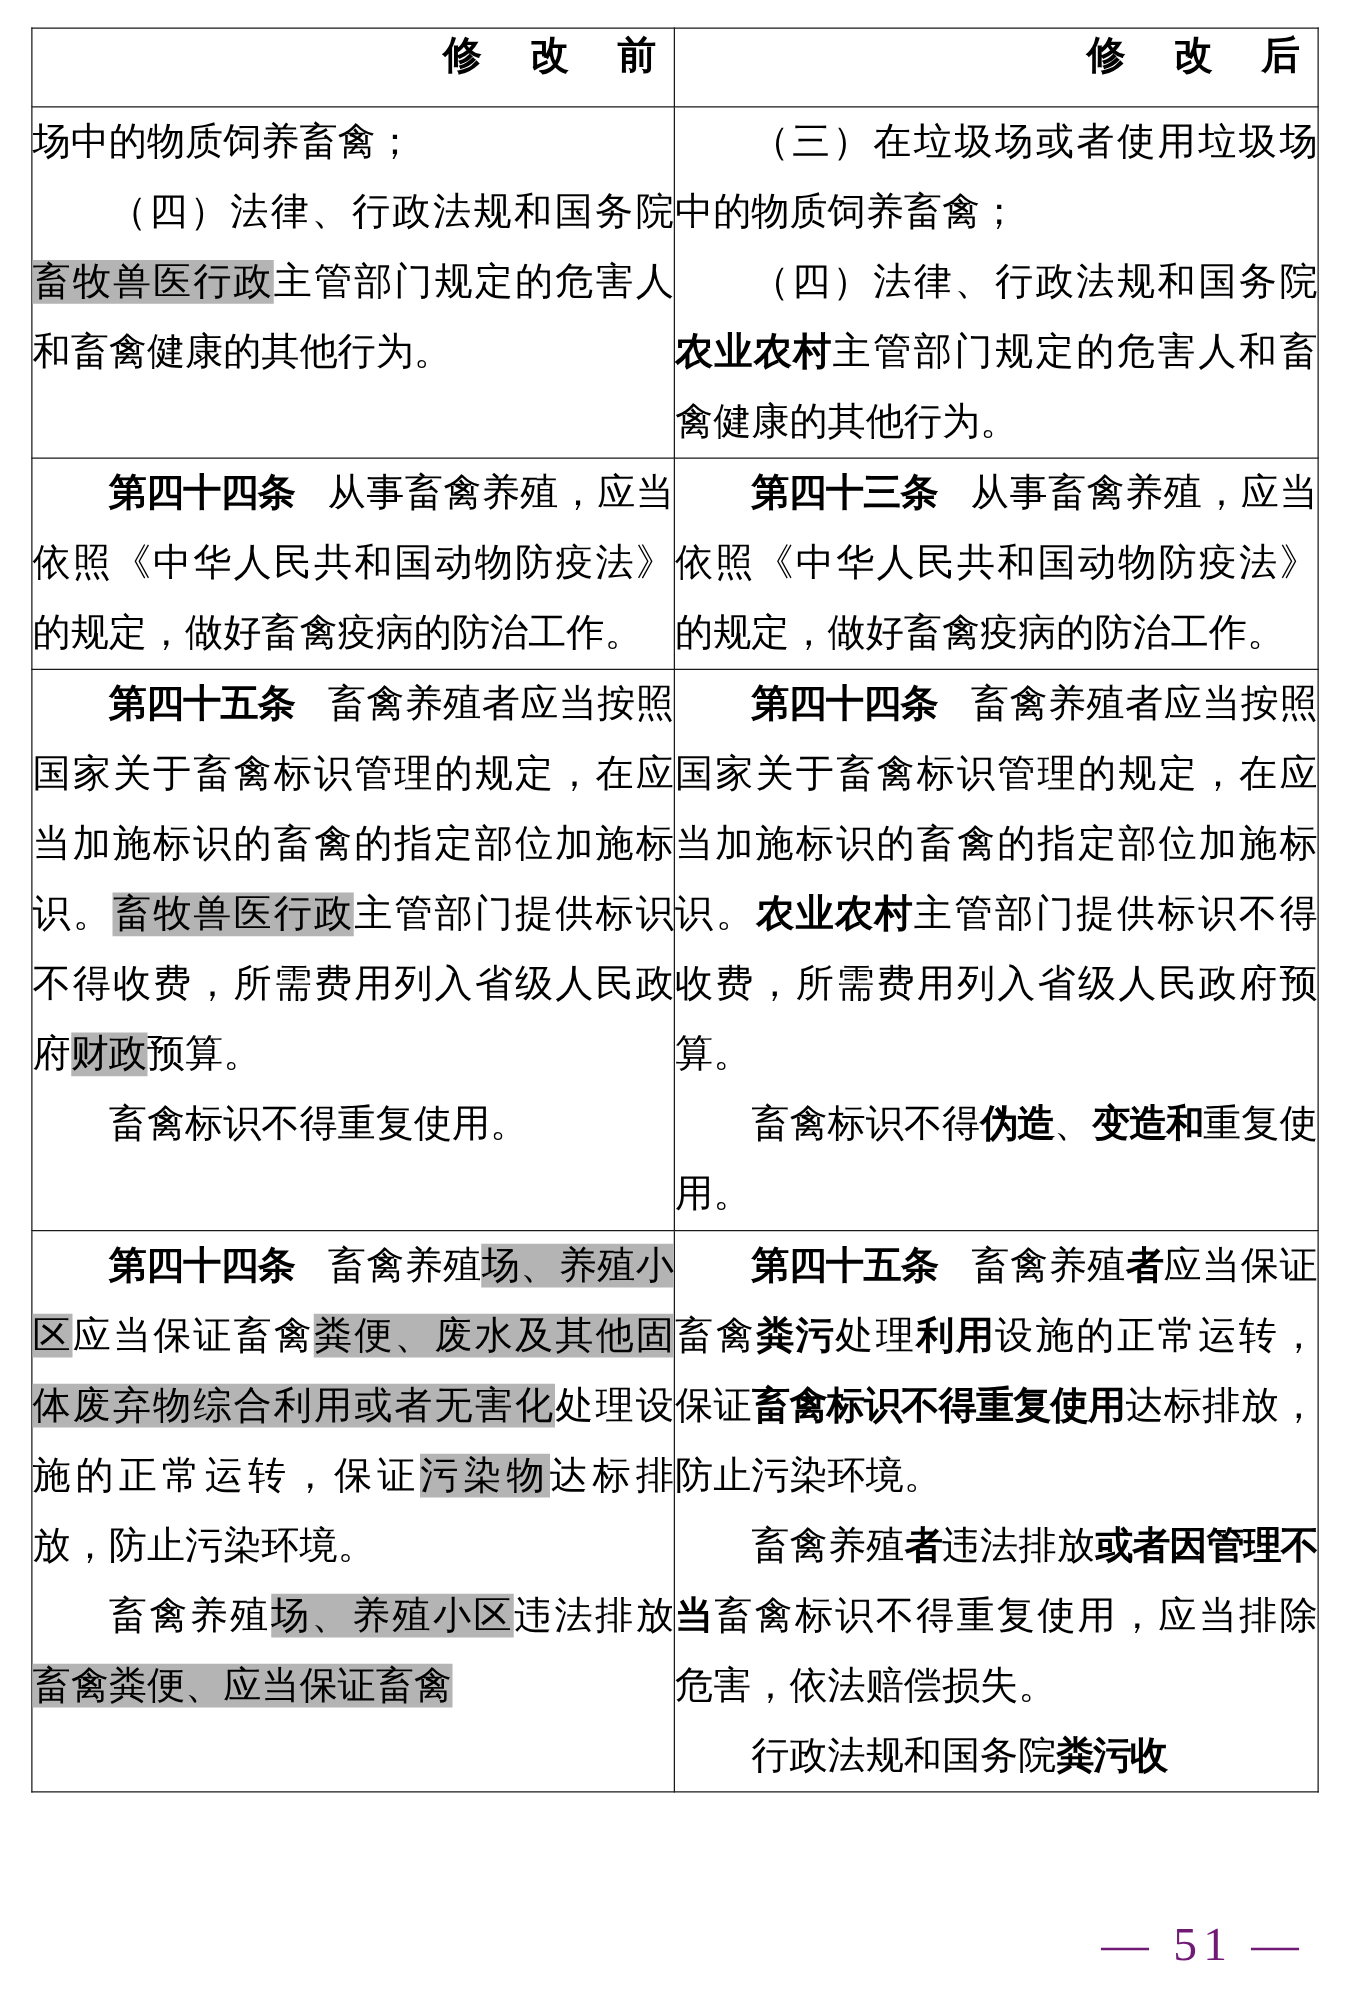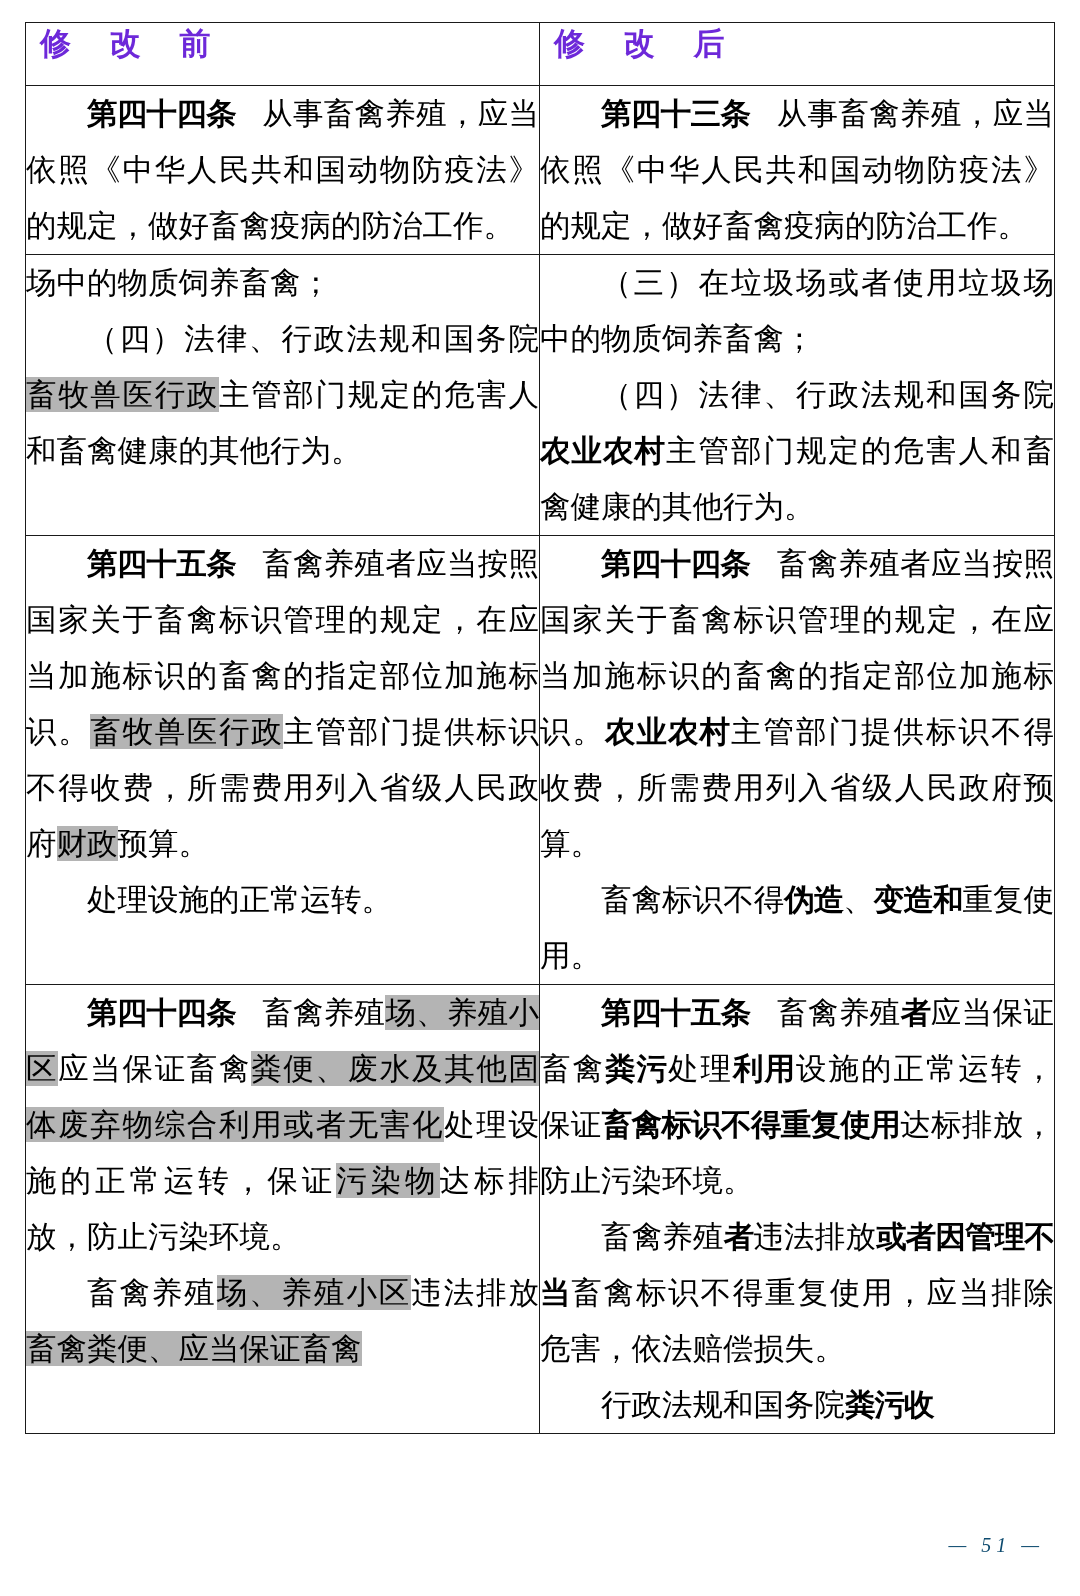--- a/index.html
+++ b/index.html
@@ -39,28 +39,28 @@
   table.compare th {
     border: 1.6px solid #1a1a1a;
     vertical-align: top;
     padding: 0;
     background: #ffffff;
   }
 
   
   th.hdr {
     height: 62px;
-    text-align: left;
+    text-align: right;
     vertical-align: middle;
     font-family: "DejaVu Sans", "Liberation Sans", sans-serif;
     font-weight: bold;
     font-size: 31px;
     letter-spacing: 14px;
     text-indent: 14px;
-    color: #6d28d9;
+    color: #000000;
     padding: 4px 0 6px 0;
   }
 
   
   td.cell {
     padding: 12px 14px 14px 14px;
   }
 
   .para {
     font-family: "DejaVu Serif", "Liberation Serif", serif;
@@ -90,25 +90,24 @@
     letter-spacing: -1px;
   }
   .gap { display: inline-block; width: 26px; }
 
   
   #folio {
     position: absolute;
     right: 36px;
     top: 1534px;
     font-family: "Liberation Serif", "DejaVu Serif", serif;
-    font-size: 20px;
+    font-size: 38px;
     letter-spacing: 5px;
-    color: #0c4a6e;
+    color: #701a75;
     white-space: pre;
-    font-style: italic;
   }
 </style>
 </head>
 <body>
 
 <div id="page">
 
   <table class="compare">
     <colgroup>
       <col class="c-left">
@@ -116,40 +115,40 @@
     </colgroup>
     <thead>
       <tr>
         <th class="hdr">修 改 前</th>
         <th class="hdr">修 改 后</th>
       </tr>
     </thead>
     <tbody id="table-body">
         <tr>
           <td class="cell">
-            <div class="para indent"><span class="artno">第四十四条</span><span class="gap"></span><span>从事畜禽养殖，应当依照《中华人民共和国动物防疫法》的规定，做好畜禽疫病的防治工作。</span></div>
-          </td>
-          <td class="cell">
-            <div class="para indent"><span class="artno">第四十三条</span><span class="gap"></span><span>从事畜禽养殖，应当依照《中华人民共和国动物防疫法》的规定，做好畜禽疫病的防治工作。</span></div>
-          </td>
-        </tr>
-        <tr>
-          <td class="cell">
             <div class="para"><span>场中的物质饲养畜禽；</span></div>
             <div class="para indent"><span>（四）法律、行政法规和国务院</span><span class="hl">畜牧兽医行政</span><span>主管部门规定的危害人和畜禽健康的其他行为。</span></div>
           </td>
           <td class="cell">
             <div class="para indent"><span>（三）在垃圾场或者使用垃圾场中的物质饲养畜禽；</span></div>
             <div class="para indent"><span>（四）法律、行政法规和国务院</span><b class="bold">农业农村</b><span>主管部门规定的危害人和畜禽健康的其他行为。</span></div>
           </td>
         </tr>
         <tr>
           <td class="cell">
+            <div class="para indent"><span class="artno">第四十四条</span><span class="gap"></span><span>从事畜禽养殖，应当依照《中华人民共和国动物防疫法》的规定，做好畜禽疫病的防治工作。</span></div>
+          </td>
+          <td class="cell">
+            <div class="para indent"><span class="artno">第四十三条</span><span class="gap"></span><span>从事畜禽养殖，应当依照《中华人民共和国动物防疫法》的规定，做好畜禽疫病的防治工作。</span></div>
+          </td>
+        </tr>
+        <tr>
+          <td class="cell">
             <div class="para indent"><span class="artno">第四十五条</span><span class="gap"></span><span>畜禽养殖者应当按照国家关于畜禽标识管理的规定，在应当加施标识的畜禽的指定部位加施标识。</span><span class="hl">畜牧兽医行政</span><span>主管部门提供标识不得收费，所需费用列入省级人民政府</span><span class="hl">财政</span><span>预算。</span></div>
-            <div class="para indent"><span>处理设施的正常运转。</span></div>
+            <div class="para indent"><span>畜禽标识不得重复使用。</span></div>
           </td>
           <td class="cell">
             <div class="para indent"><span class="artno">第四十四条</span><span class="gap"></span><span>畜禽养殖者应当按照国家关于畜禽标识管理的规定，在应当加施标识的畜禽的指定部位加施标识。</span><b class="bold">农业农村</b><span>主管部门提供标识不得收费，所需费用列入省级人民政府预算。</span></div>
             <div class="para indent"><span>畜禽标识不得</span><b class="bold">伪造</b><span>、</span><b class="bold">变造和</b><span>重复使用。</span></div>
           </td>
         </tr>
         <tr>
           <td class="cell">
             <div class="para indent"><span class="artno">第四十四条</span><span class="gap"></span><span>畜禽养殖</span><span class="hl">场、养殖小区</span><span>应当保证畜禽</span><span class="hl">粪便、废水及其他固体废弃物综合利用或者无害化</span><span>处理设施的正常运转，保证</span><span class="hl">污染物</span><span>达标排放，防止污染环境。</span></div>
             <div class="para indent"><span>畜禽养殖</span><span class="hl">场、养殖小区</span><span>违法排放</span><span class="hl">畜禽粪便、应当保证畜禽</span></div>

